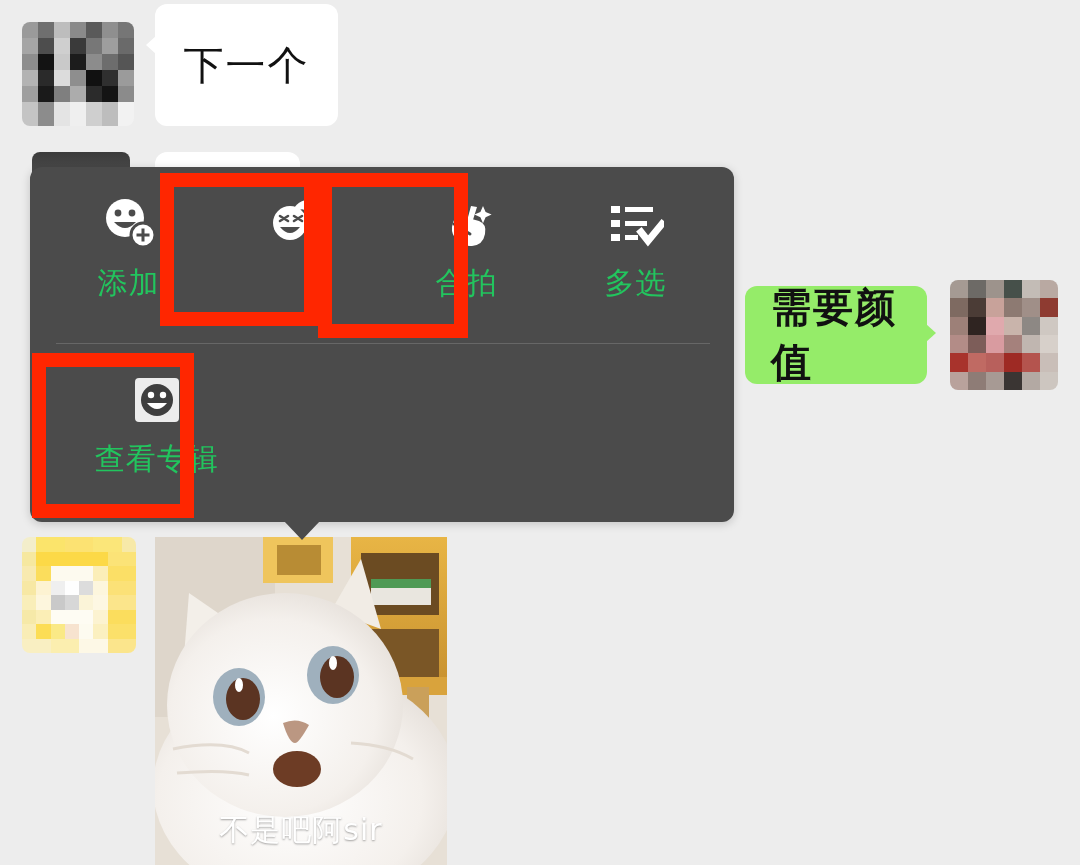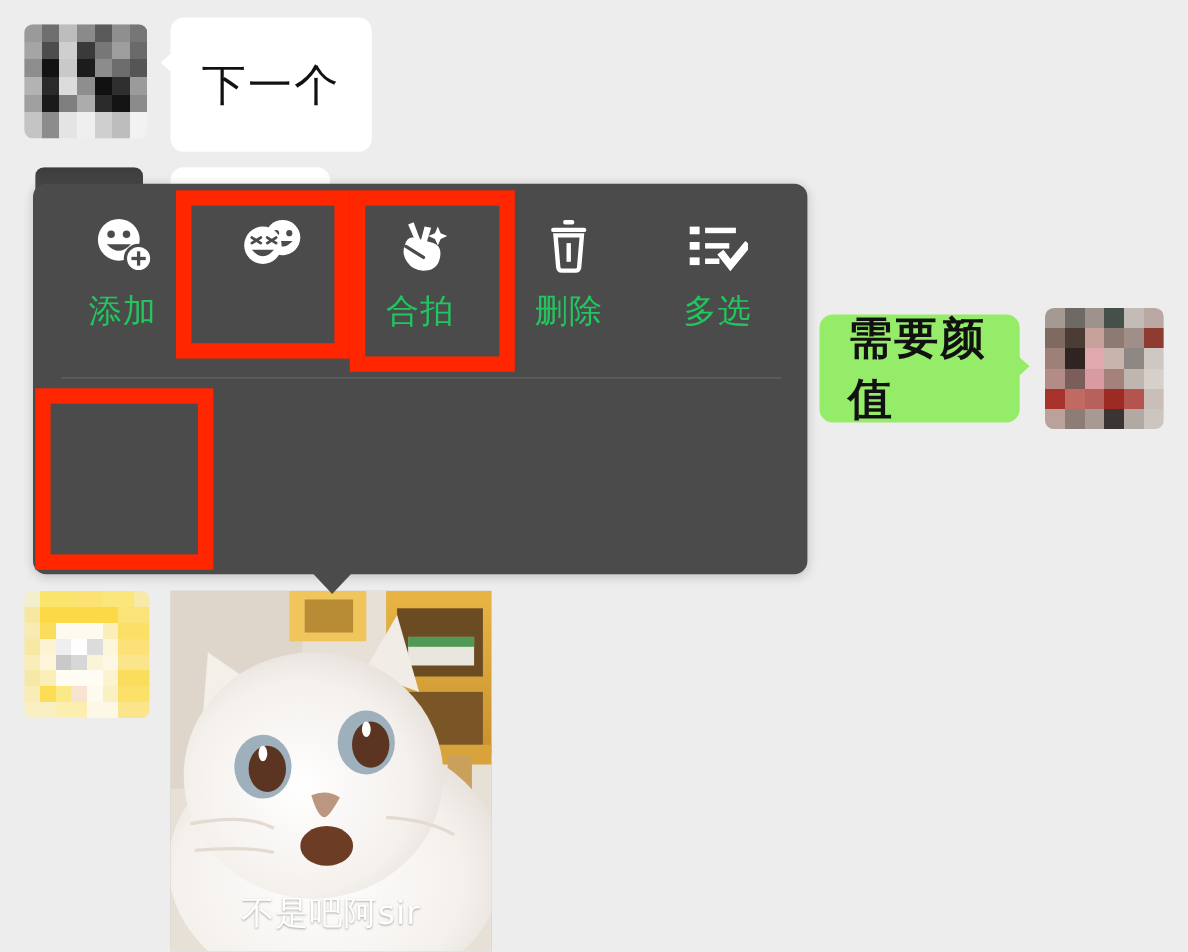--- a/index.html
+++ b/index.html
@@ -122,21 +122,21 @@
           <rect x="2" y="10" width="2" height="3" fill="#8c8c8c"></rect>
         <rect x="4" y="10" width="2" height="3" fill="#e4e4e4"></rect>
           <rect x="6" y="10" width="2" height="3" fill="#efefef"></rect>
         <rect x="8" y="10" width="2" height="3" fill="#cfcfcf"></rect>
           <rect x="10" y="10" width="2" height="3" fill="#bdbdbd"></rect>
         <rect x="12" y="10" width="2" height="3" fill="#f2f2f2"></rect>
       </g>
     </svg>
   </div>
 
-  <div class="bubble left" style="left:155px; top:16px; width:183px; height:122px;">
+  <div class="bubble left" style="left:155px; top:4px; width:183px; height:122px;">
     <span>下一个</span>
   </div>
 
   <div class="avatar" style="left:32px; top:152px; width:98px; height:40px;">
     <div style="width:100%;height:100%;background:linear-gradient(180deg,#3b3b3b,#5c5c5c);"></div>
   </div>
   <div style="position:absolute;left:155px;top:152px;width:145px;height:40px;background:#fff;border-radius:12px;"></div>
 
   <div class="bubble right" style="left:745px; top:286px; width:182px; height:98px;font-weight:bold;">
     <span>需要颜值</span>
@@ -325,31 +325,20 @@
             <path d="M17 8 l7 16 4 -2 -6 -16 z" fill="#fff"></path>
             <path d="M32 10 l-4 15 5 2 5 -16 z" fill="#fff"></path>
             <path d="M14 27 q-3 8 2 15 q6 9 17 8 q11 -1 13 -12 q2 -10 -6 -13 l-18 -5 q-6 -1 -8 7 z" fill="#fff"></path>
             <path d="M15 28 l16 10" stroke="#4b4b4b" stroke-width="3" stroke-linecap="round"></path>
             <path d="M44 10 l2.6 6 6 2.6 -6 2.6 -2.6 6 -2.6 -6 -6 -2.6 6 -2.6 z" fill="#fff"></path>
           </svg>
         </span>
         <span class="lbl">合拍</span>
       </div>
 
-      <div class="menu-item">
-        <span class="ico">
-          <svg width="48" height="56" viewBox="0 0 48 56">
-            <rect x="19" y="4" width="10" height="4" rx="1.6" fill="#fff"></rect>
-            <rect x="8" y="11" width="32" height="4" rx="2" fill="#fff"></rect>
-            <path d="M12 18 h24 l-2.5 29 a3 3 0 0 1 -3 3 h-13 a3 3 0 0 1 -3 -3 z" fill="none" stroke="#fff" stroke-width="4"></path>
-            <rect x="22" y="25" width="4" height="17" fill="#fff"></rect>
-          </svg>
-        </span>
-        <span class="lbl">删除</span>
-      </div>
 
       <div class="menu-item">
         <span class="ico">
           <svg width="56" height="52" viewBox="0 0 56 52">
             <rect x="3" y="8" width="9" height="7" fill="#fff"></rect>
             <rect x="3" y="22" width="9" height="7" fill="#fff"></rect>
             <rect x="3" y="36" width="9" height="7" fill="#fff"></rect>
             <rect x="17" y="9" width="28" height="5" fill="#fff"></rect>
             <rect x="17" y="23" width="22" height="5" fill="#fff"></rect>
             <rect x="17" y="37" width="13" height="5" fill="#fff"></rect>
@@ -357,20 +346,32 @@
           </svg>
         </span>
         <span class="lbl">多选</span>
       </div>
     </div>
 
     <div class="menu-divider" style="left:26px; right:24px; top:176px;"></div>
 
     <div class="menu-row" style="top:202px; height:120px; padding:0 14px;">
 
+      <div class="menu-item">
+        <span class="ico">
+          <svg width="52" height="52" viewBox="0 0 52 52">
+            <rect x="4" y="4" width="44" height="44" rx="4" fill="#ececec"></rect>
+            <circle cx="26" cy="26" r="16" fill="#3e3e3e"></circle>
+            <circle cx="20" cy="21" r="3.2" fill="#fff"></circle>
+            <circle cx="32" cy="21" r="3.2" fill="#fff"></circle>
+            <path d="M16 29 q10 12 20 0 z" fill="#fff"></path>
+          </svg>
+        </span>
+        <span class="lbl">查看专辑</span>
+      </div>
 
 
 
       <div class="menu-item"></div>
       <div class="menu-item"></div>
     </div>
   </div>
 
   <div class="menu-tail" style="left:284px; top:521px;"></div>
 

